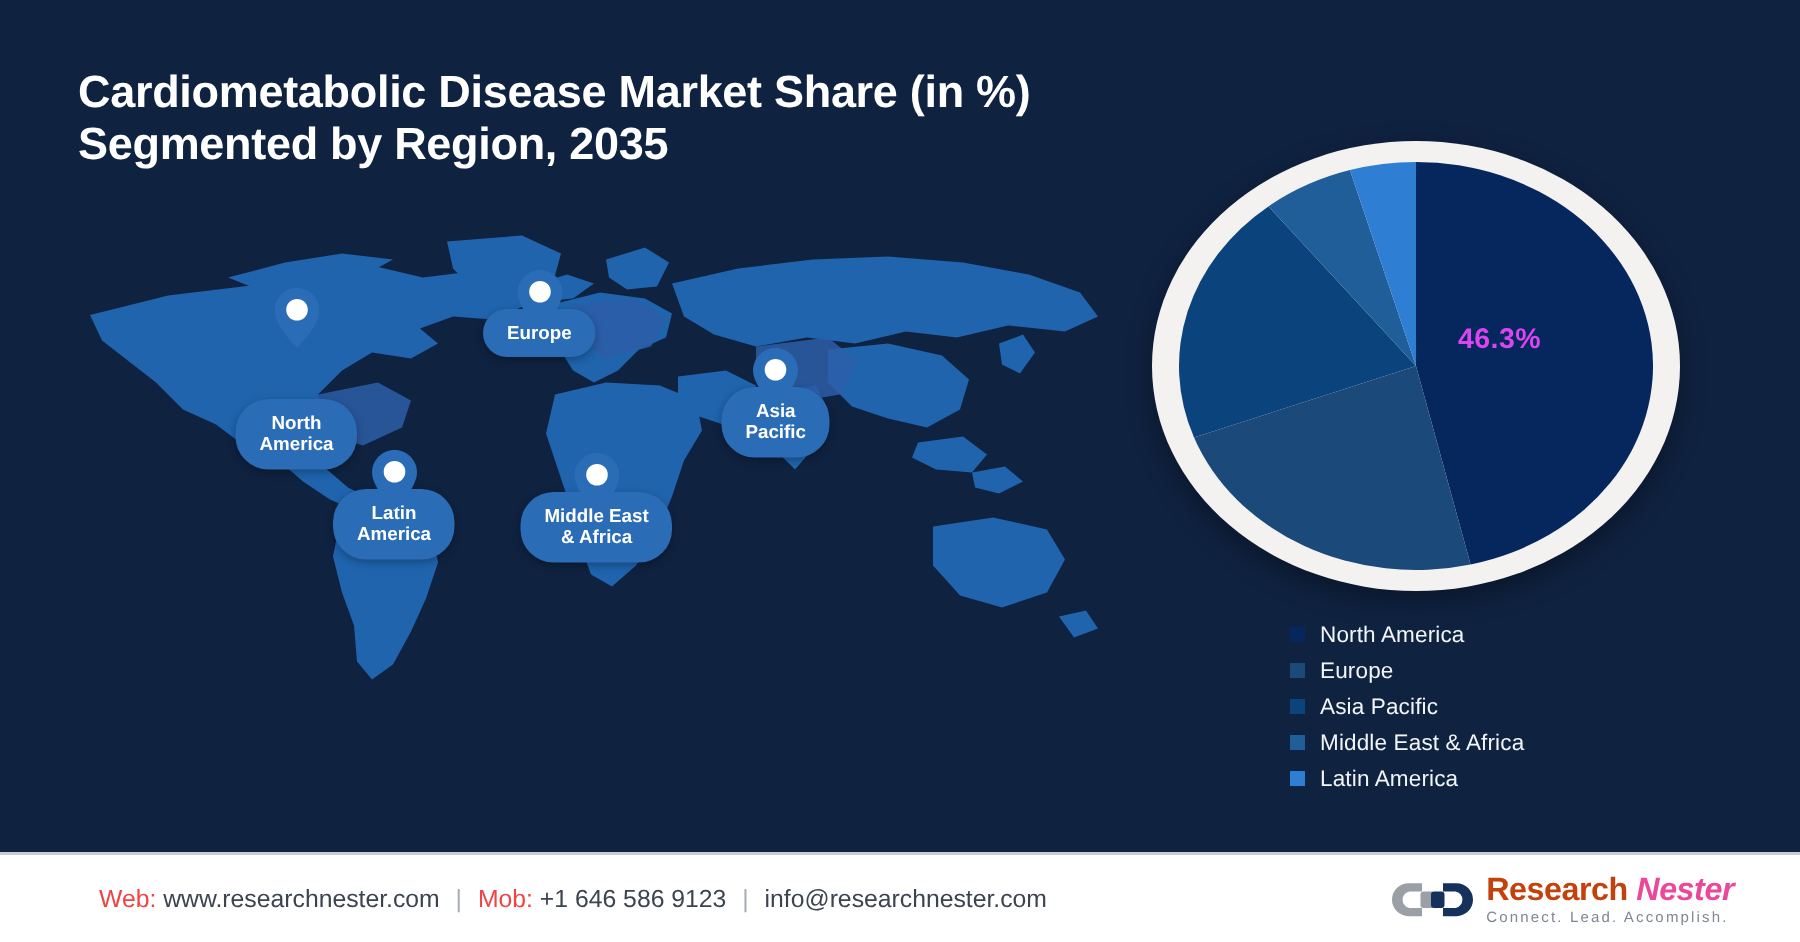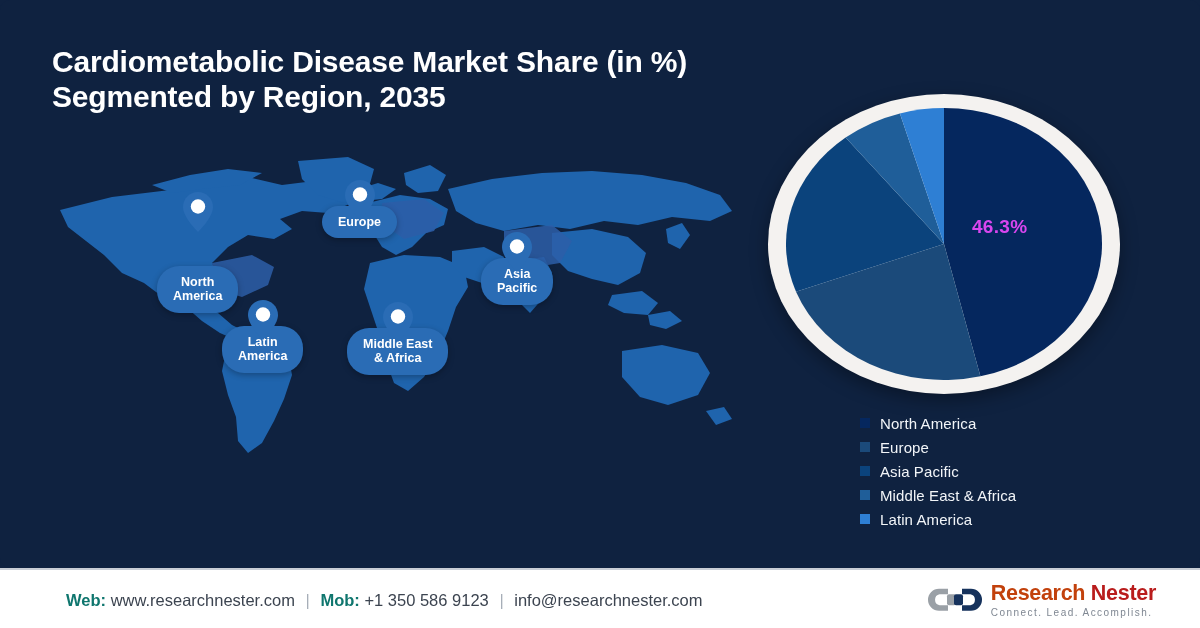--- a/index.html
+++ b/index.html
@@ -151,21 +151,21 @@
   }
   .footer-text {
     position: absolute;
     left: 66px;
     top: 50%;
     transform: translateY(-50%);
     font-size: 16.5px;
     color: #3c4450;
     white-space: nowrap;
   }
-  .footer-text b { color: #0f766e; font-weight: bold; }
+  .footer-text b { color: #ef4444; font-weight: normal; }
   .footer-sep {
     color: #a7aeb8;
     padding: 0 6px;
     font-weight: normal;
   }
   
   .logo {
     position: absolute;
     right: 44px;
     top: 50%;
@@ -175,21 +175,21 @@
   }
   .logo-mark { width: 54px; height: 28px; margin-right: 9px; }
   .logo-mark svg { display: block; width: 100%; height: 100%; }
   .logo-words { line-height: 1; }
   .logo-name {
     font-size: 21.5px;
     font-weight: bold;
     letter-spacing: -0.3px;
   }
   .logo-name .w1 { color: #c2410c; }
-  .logo-name .w2 { color: #b91c1c; }
+  .logo-name .w2 { color: #ec4899; font-style: italic; }
   .logo-tag {
     margin-top: 3px;
     font-size: 10px;
     font-weight: normal;
     color: #7f8792;
     letter-spacing: 1.45px;
   }
 </style>
 </head>
 <body>
@@ -348,21 +348,21 @@
     </div>
 
   </div>
 
   <div class="footer">
     <div class="footer-text">
       <b>Web:</b>
       <span>www.researchnester.com</span>
       <span class="footer-sep">|</span>
       <b>Mob:</b>
-      <span>+1 350 586 9123</span>
+      <span>+1 646 586 9123</span>
       <span class="footer-sep">|</span>
       <span>info@researchnester.com</span>
     </div>
 
     <div class="logo">
       <div class="logo-mark">
         <svg viewBox="0 0 54 28" xmlns="http://www.w3.org/2000/svg">
           <path d="M20 3 H11 A9 9 0 0 0 11 25 H20 V19.5 H11.6 A5.6 5.6 0 0 1 11.6 8.5 H20 Z" fill="#9aa0a6"></path>
           <path d="M34 3 H43 A9 9 0 0 1 43 25 H34 V19.5 H42.4 A5.6 5.6 0 0 0 42.4 8.5 H34 Z" fill="#16325c"></path>
           <rect x="19" y="8.5" width="9" height="11" rx="2" fill="#9aa0a6"></rect>

